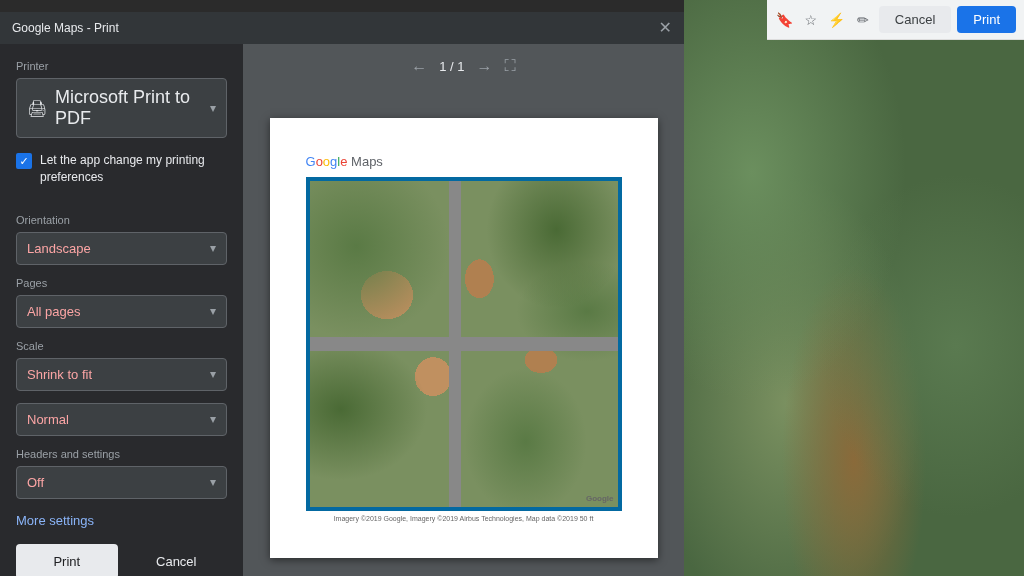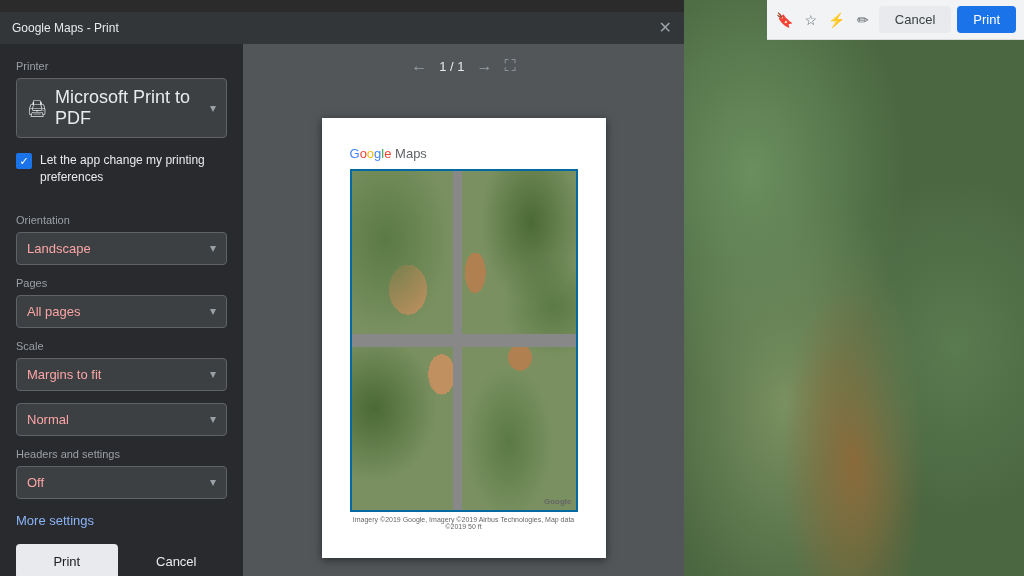--- a/index.html
+++ b/index.html
@@ -319,23 +319,23 @@
       flex: 1;
       display: flex;
       align-items: center;
       justify-content: center;
       padding: 10px;
     }
 
     .paper {
       background: white;
       box-shadow: 0 2px 8px rgba(0,0,0,0.5);
-      width: 284px;
+      width: 388px;
       height: 440px;
-      padding: 28px;
+      padding: 36px;
       display: flex;
       flex-direction: column;
     }
 
     .paper-header {
       margin-bottom: 8px;
     }
 
     .google-maps-logo {
       font-size: 13px;
@@ -348,21 +348,21 @@
     .google-maps-logo span:nth-child(3) { color: #fbbc04; }
     .google-maps-logo span:nth-child(4) { color: #4285f4; }
     .google-maps-logo span:nth-child(5) { color: #34a853; }
     .maps-word { color: #5f6368; font-size: 13px; }
 
     .map-image-container {
       flex: 1;
       background: #8a9e7a;
       position: relative;
       overflow: hidden;
-      border: 2px solid #0369a1;
+      border: 4px solid #0369a1;
     }
 
     .map-aerial {
       width: 100%;
       height: 100%;
       background:
         
         linear-gradient(to bottom, transparent 48%, #888 48%, #888 52%, transparent 52%),
         linear-gradient(to right, transparent 45%, #888 45%, #888 49%, transparent 49%),
         
@@ -457,21 +457,21 @@
         <div class="section-label">Pages</div>
         <div class="field-select">
           <span class="field-select-text">All pages</span>
           <span class="chevron-icon">▾</span>
         </div>
       </div>
 
       <div style="margin-top:12px;">
         <div class="section-label">Scale</div>
         <div class="field-select">
-          <span class="field-select-text">Margins to fit</span>
+          <span class="field-select-text">Shrink to fit</span>
           <span class="chevron-icon">▾</span>
         </div>
       </div>
 
       <div style="margin-top:12px;">
         <div class="field-select">
           <span class="field-select-text">Normal</span>
           <span class="chevron-icon">▾</span>
         </div>
       </div>

